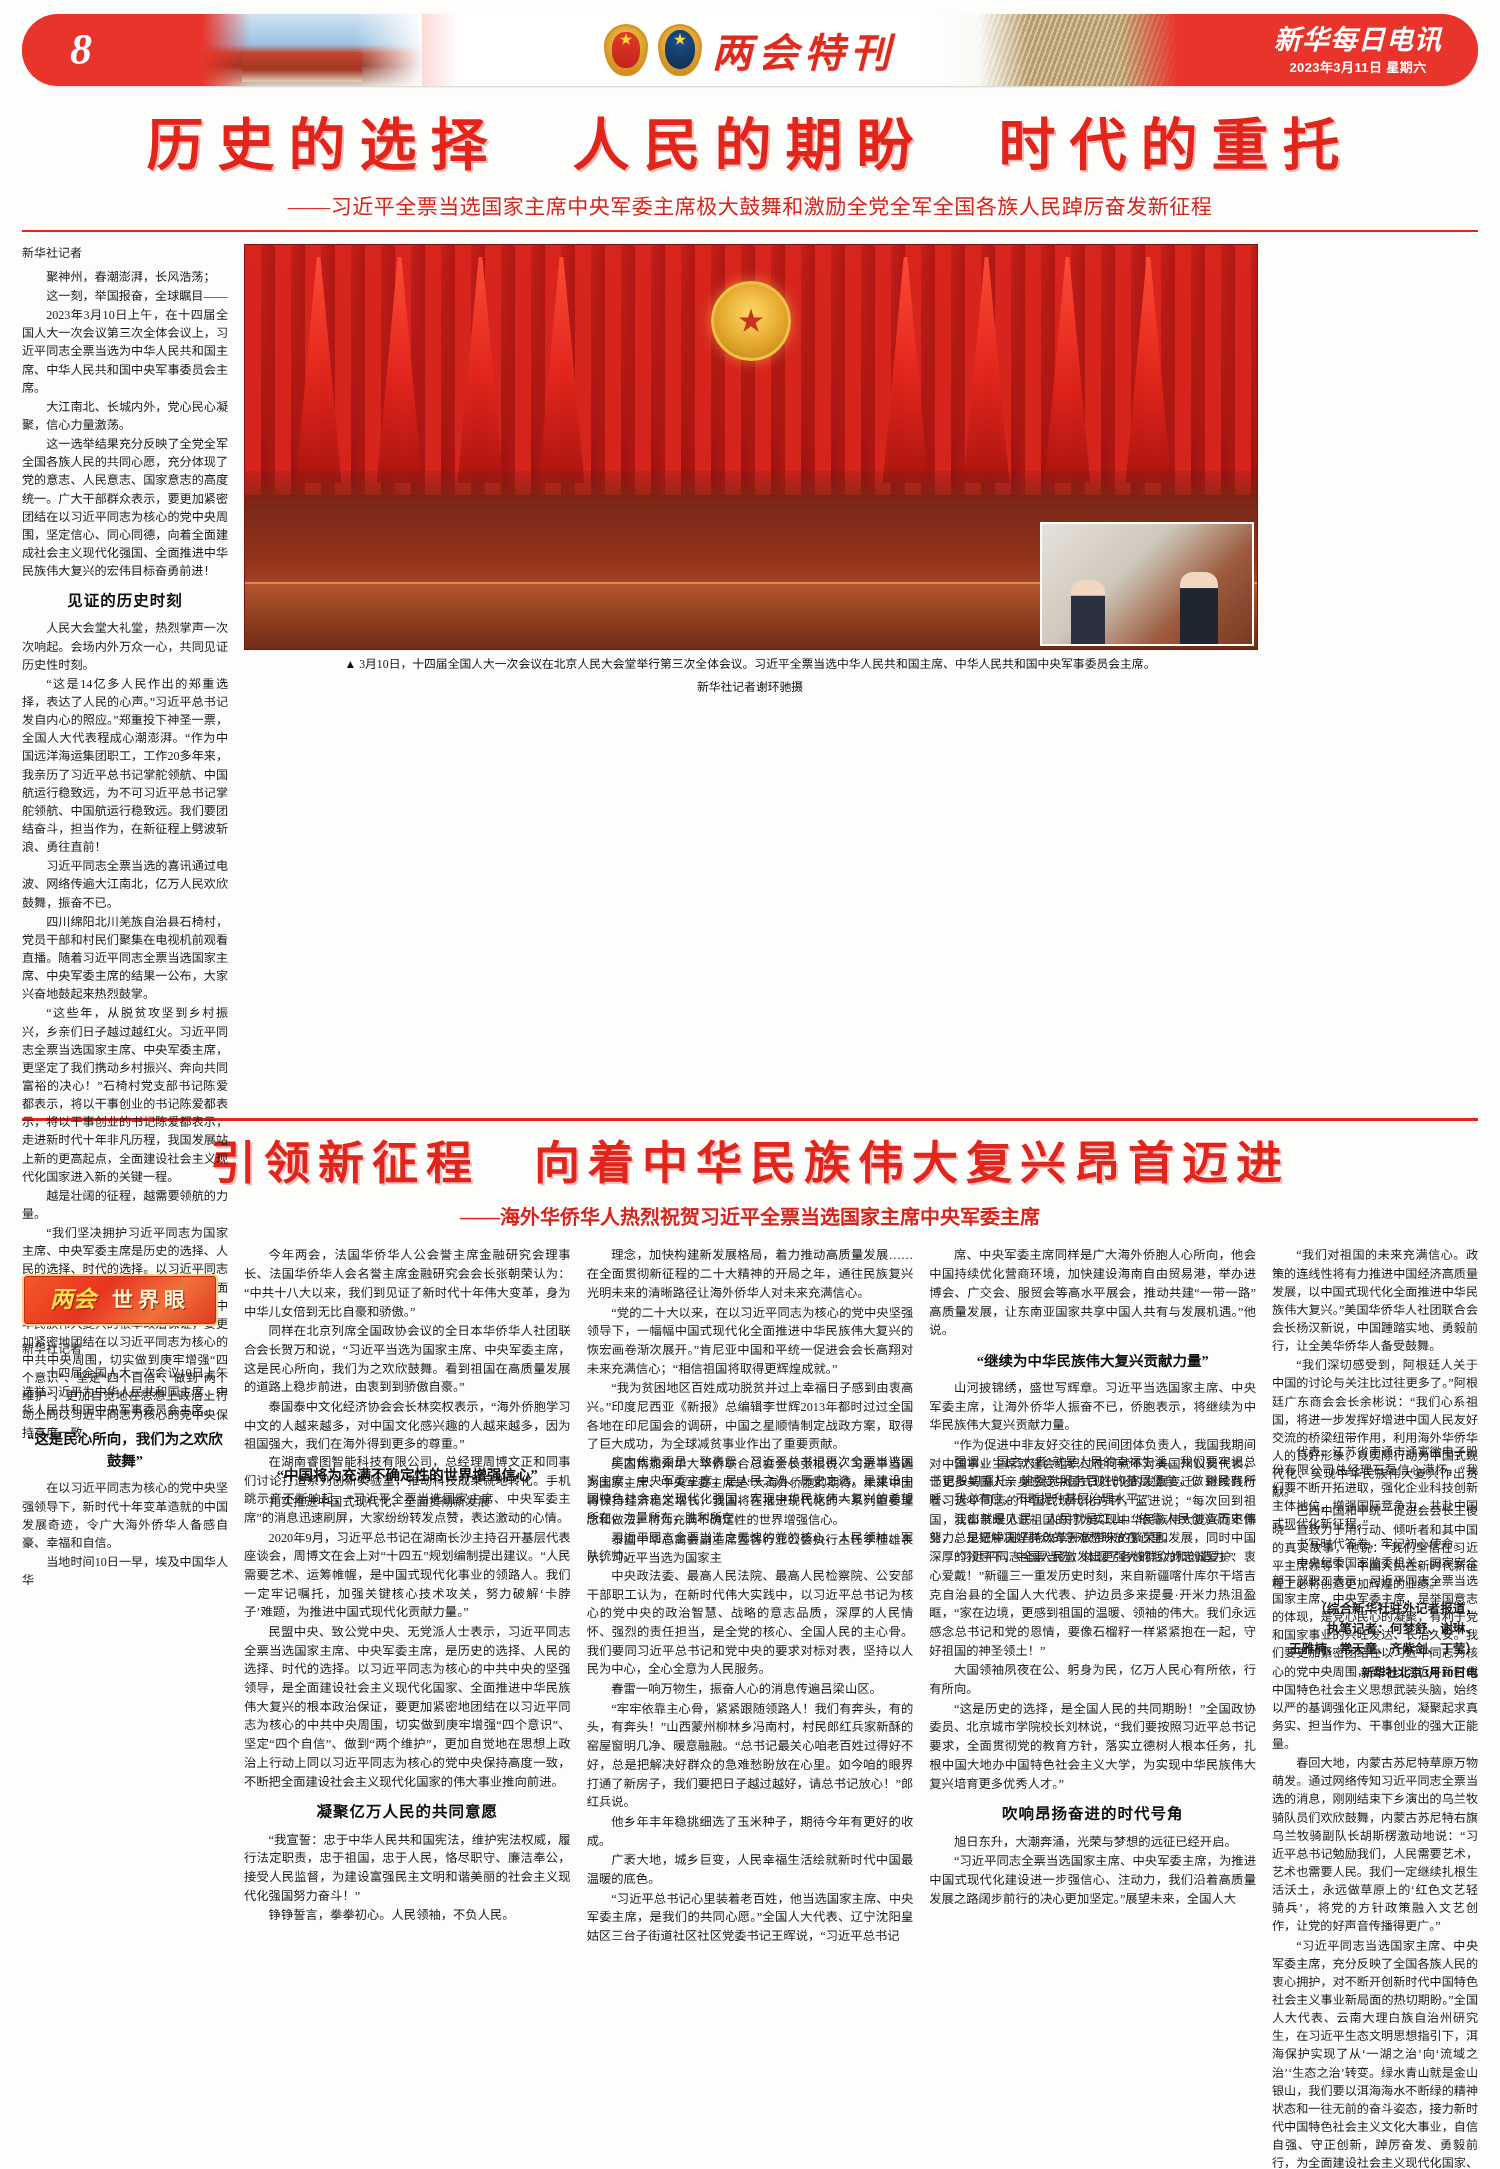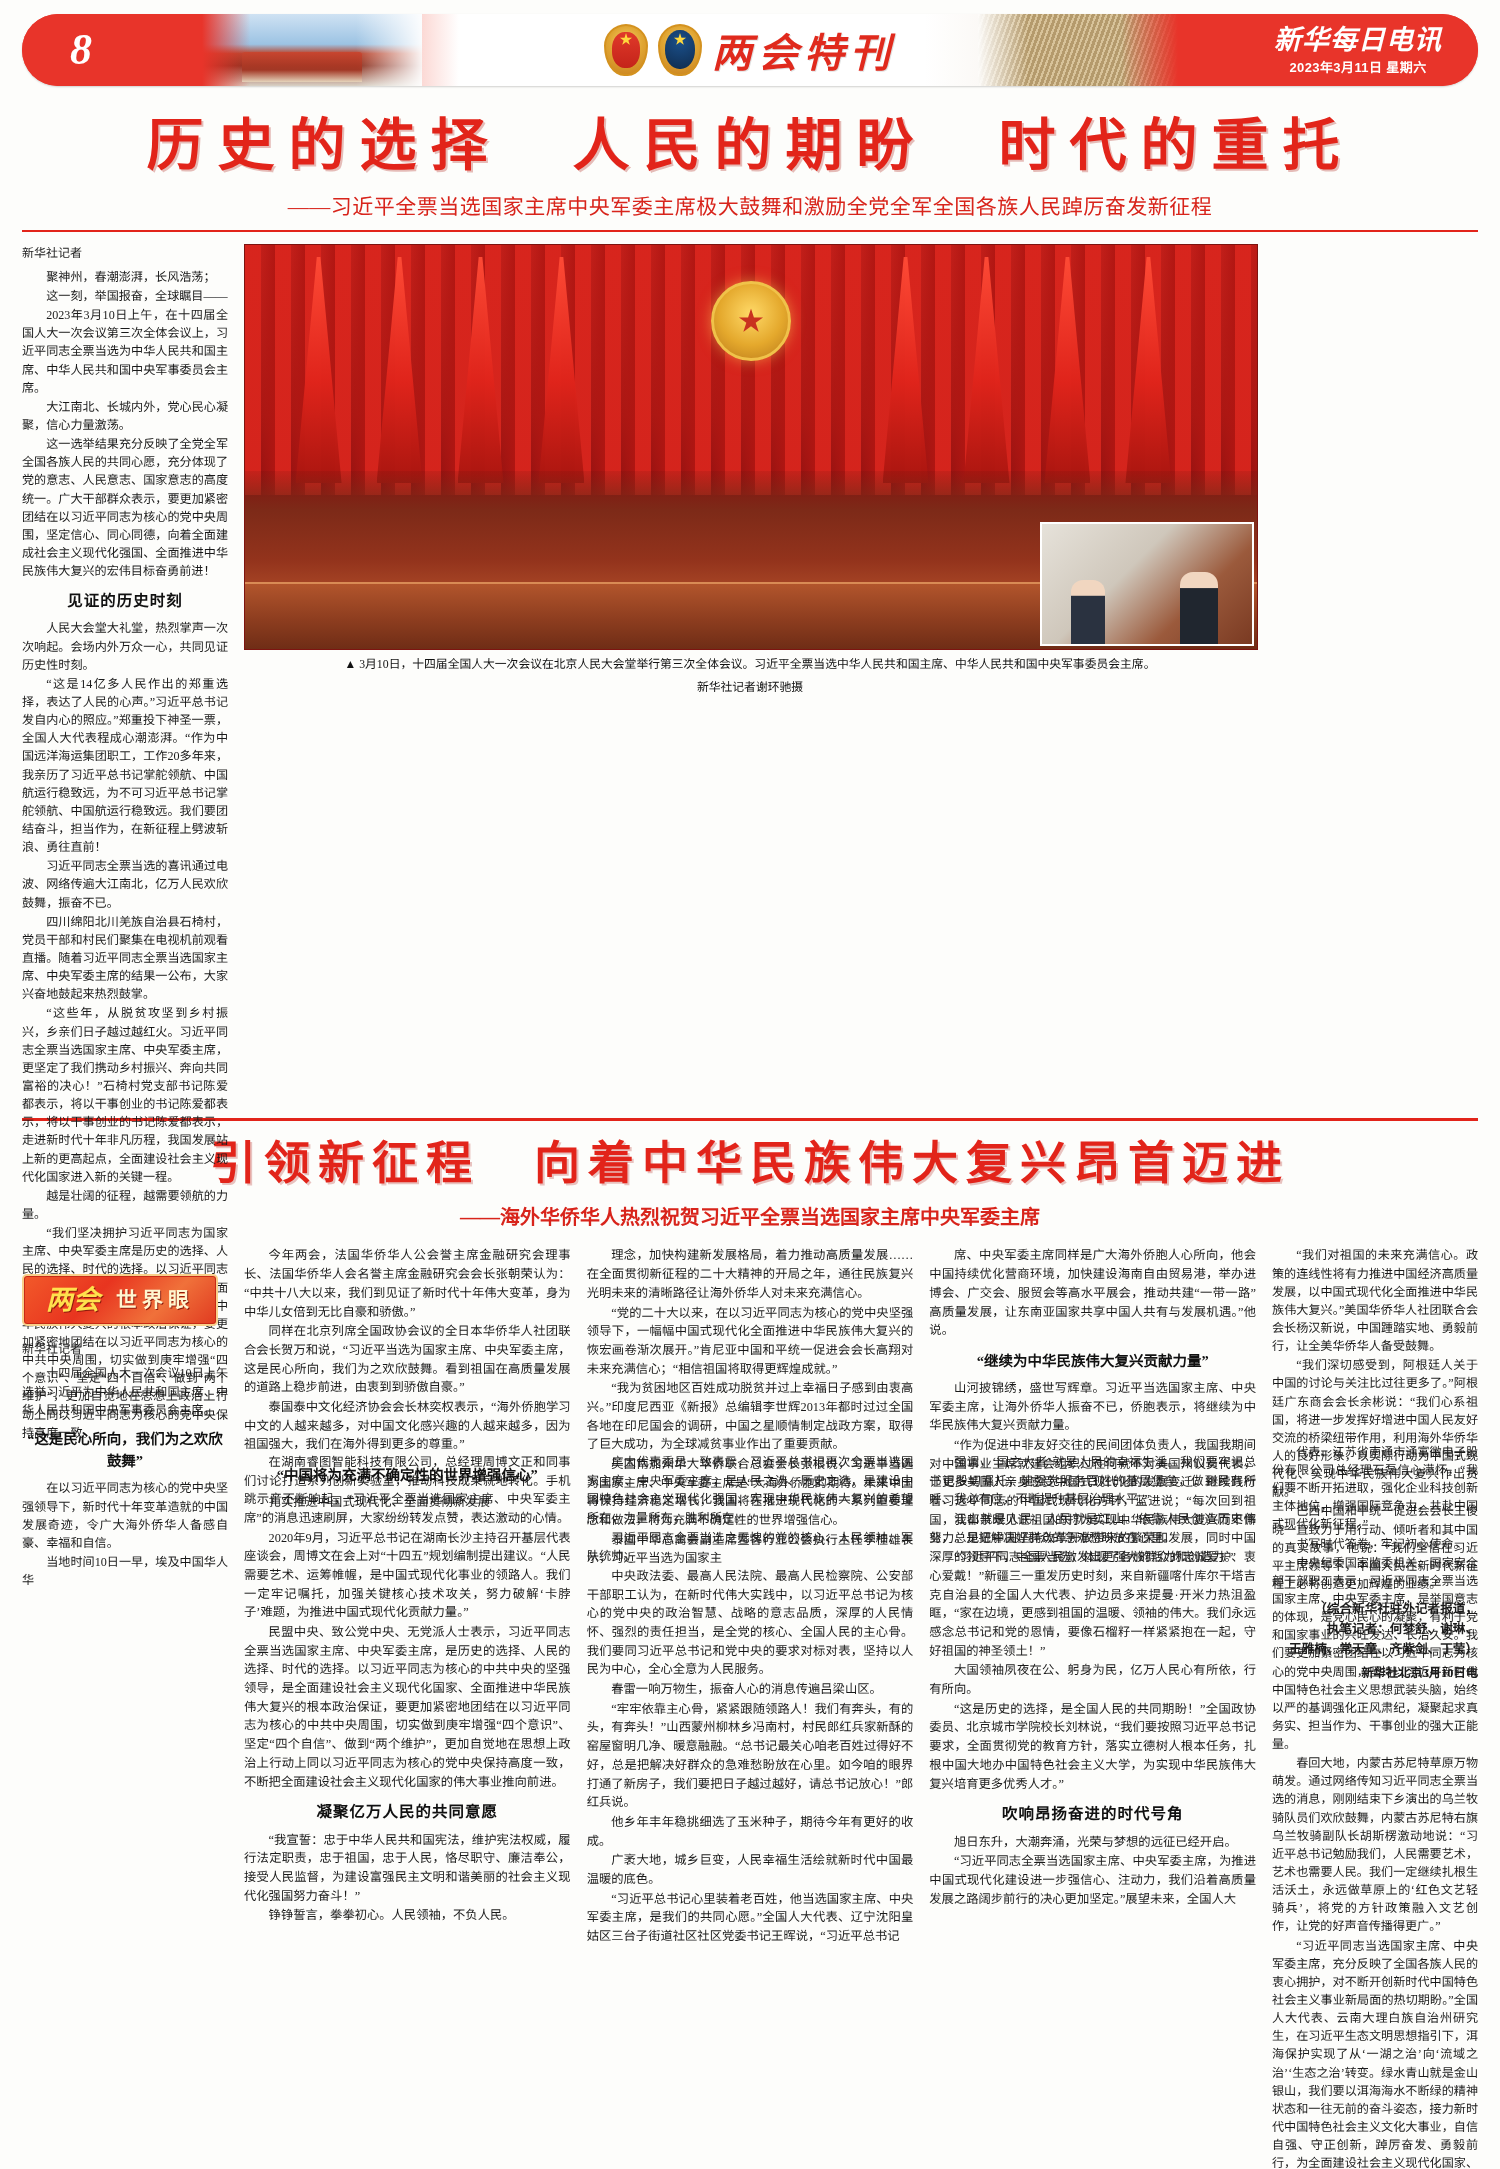--- a/index.html
+++ b/index.html
@@ -214,21 +214,21 @@
   }
   .logo-badge{
     width:192px;height:48px;margin:28px 0 14px;
     border-radius:5px;
     background:linear-gradient(135deg,#f25a2a 0%,#e8341f 38%,#f0713a 70%,#e03a20 100%);
     border:2px solid #f8d08a;
     box-shadow:inset 0 0 0 1px #c82a16;
     display:flex;align-items:center;justify-content:center;gap:16px;
     position:relative;
   }
-  .lb1{font-family:"Liberation Serif",serif;font-weight:bold;font-style:italic;font-size:27px;color:#ffe14d;text-shadow:1px 1px 0 #8e1b0c;}
+  .lb1{font-family:"Liberation Serif",serif;font-weight:bold;font-style:italic;font-size:23px;color:#ffe14d;text-shadow:1px 1px 0 #8e1b0c;}
   .lb2{font-family:"Liberation Serif",serif;font-weight:bold;font-size:21px;color:#fff6d0;letter-spacing:5px;text-shadow:1px 1px 0 #8e1b0c;}
   .q-title{
     text-align:center;font-weight:bold;font-size:14.5px;margin:10px 0 7px;color:#111;
   }
   .endblock{text-align:right;font-size:12.6px;font-weight:bold;line-height:1.6;margin-top:6px;}
   .tail{font-size:12.3px;text-align:right;margin-top:4px;font-weight:bold;}
 </style>
 </head>
 <body>
 

